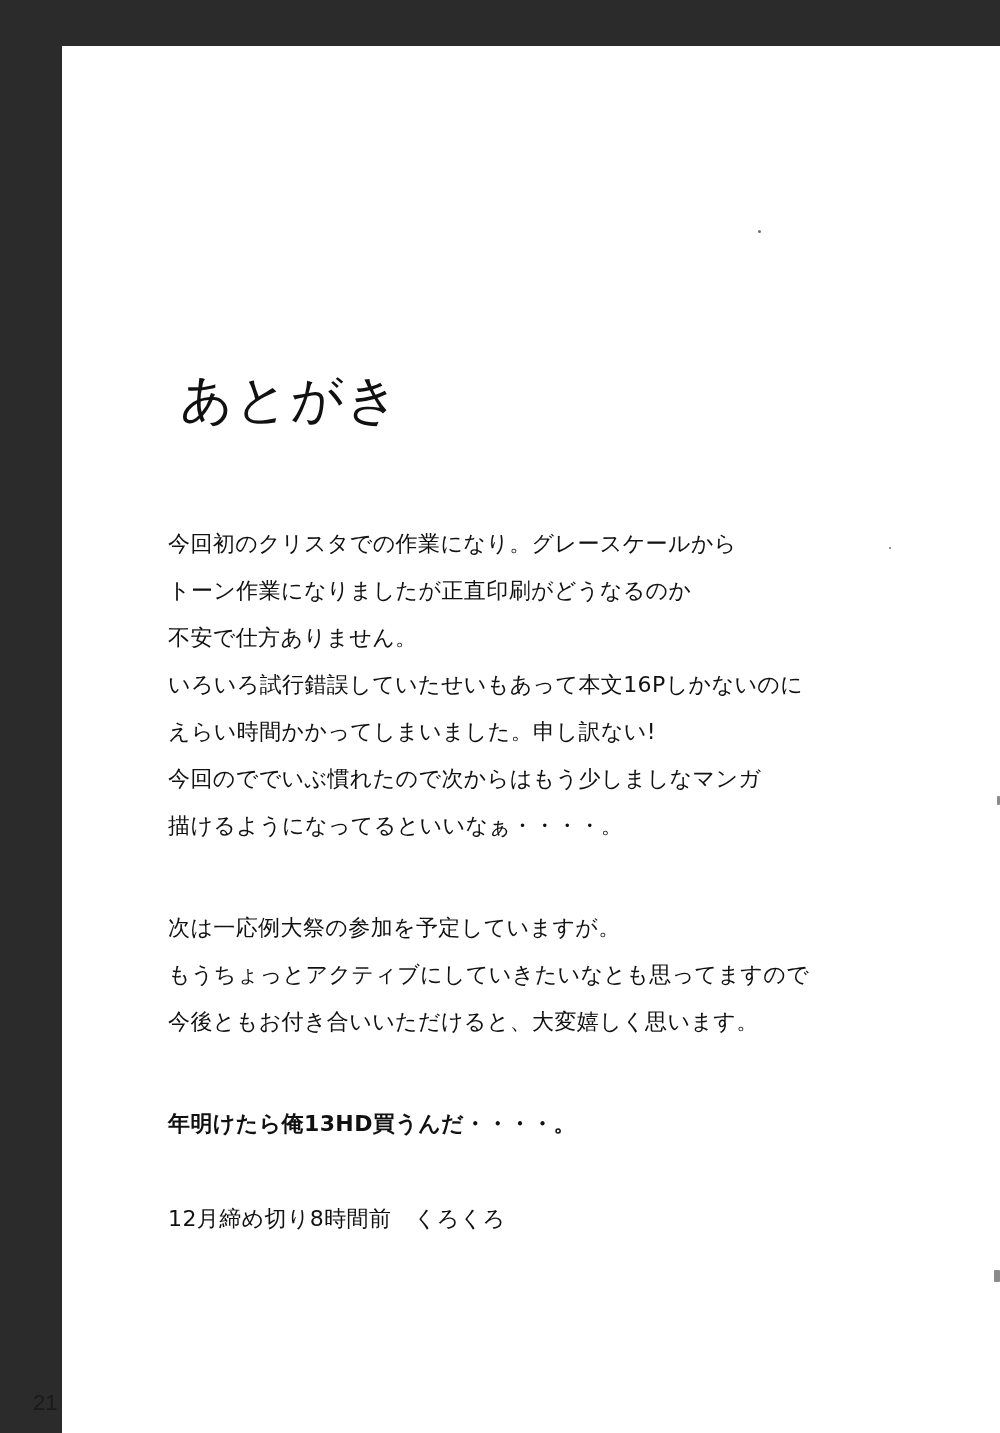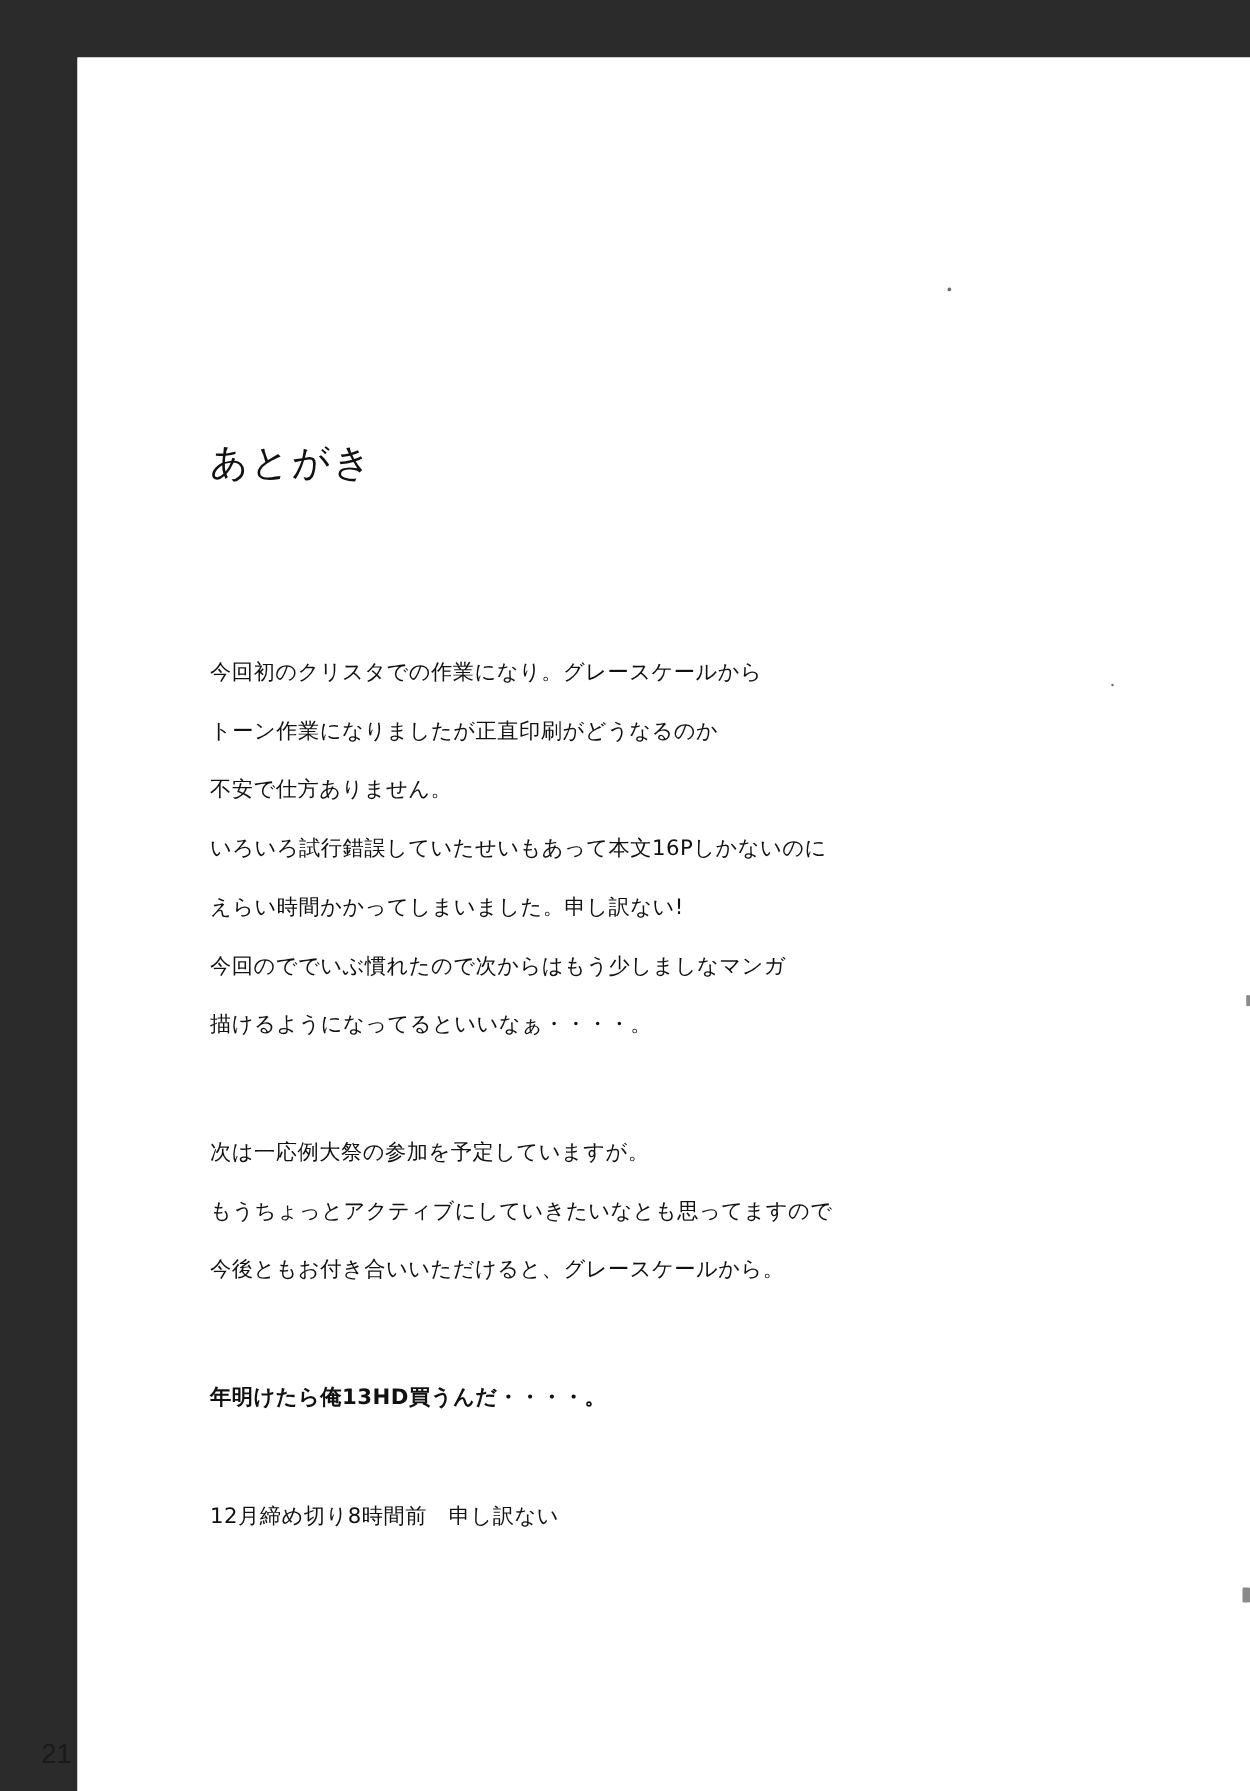--- a/index.html
+++ b/index.html
@@ -53,34 +53,34 @@
     background: #6d6d6d;
     border-radius: 50%;
   }
   .speck-a { left: 758px; top: 230px; width: 3px; height: 3px; }
   .speck-b { left: 889px; top: 547px; width: 2px; height: 2px; }
   .speck-c { left: 997px; top: 796px; width: 3px; height: 9px; border-radius: 1px; background: #8a8a8a; }
   .speck-d { left: 994px; top: 1270px; width: 6px; height: 12px; border-radius: 1px; background: #8a8a8a; }
 
   .afterword-title {
     position: absolute;
-    left: 168px;
+    left: 180px;
     top: 330px;
-    font-size: 30px;
+    font-size: 52px;
     letter-spacing: 2px;
     font-weight: 400;
     color: #111111;
     white-space: nowrap;
   }
 
   .body-block {
     position: absolute;
     left: 168px;
     width: 780px;
-    font-size: 17px;
+    font-size: 22px;
     line-height: 47px;
     color: #111111;
     letter-spacing: 0.4px;
     white-space: pre-line;
   }
   .block-1 { top: 498px; }
   .block-2 { top: 882px; }
   .block-3 { top: 1078px; font-weight: bold; }
   .block-4 { top: 1173px; }
 
@@ -113,19 +113,19 @@
 <p class="body-block block-1">今回初のクリスタでの作業になり。グレースケールから
 トーン作業になりましたが正直印刷がどうなるのか
 不安で仕方ありません。
 いろいろ試行錯誤していたせいもあって本文16Pしかないのに
 えらい時間かかってしまいました。申し訳ない!
 今回のででいぶ慣れたので次からはもう少しましなマンガ
 描けるようになってるといいなぁ・・・・。</p>
 
 <p class="body-block block-2">次は一応例大祭の参加を予定していますが。
 もうちょっとアクティブにしていきたいなとも思ってますので
-今後ともお付き合いいただけると、グレースケールから。</p>
+今後ともお付き合いいただけると、大変嬉しく思います。</p>
 
 <p class="body-block block-3">年明けたら俺13HD買うんだ・・・・。</p>
 
-<p class="body-block block-4">12月締め切り8時間前　申し訳ない</p>
+<p class="body-block block-4">12月締め切り8時間前　くろくろ</p>
 
 <div class="page-number">21</div>
 
 </body></html>

